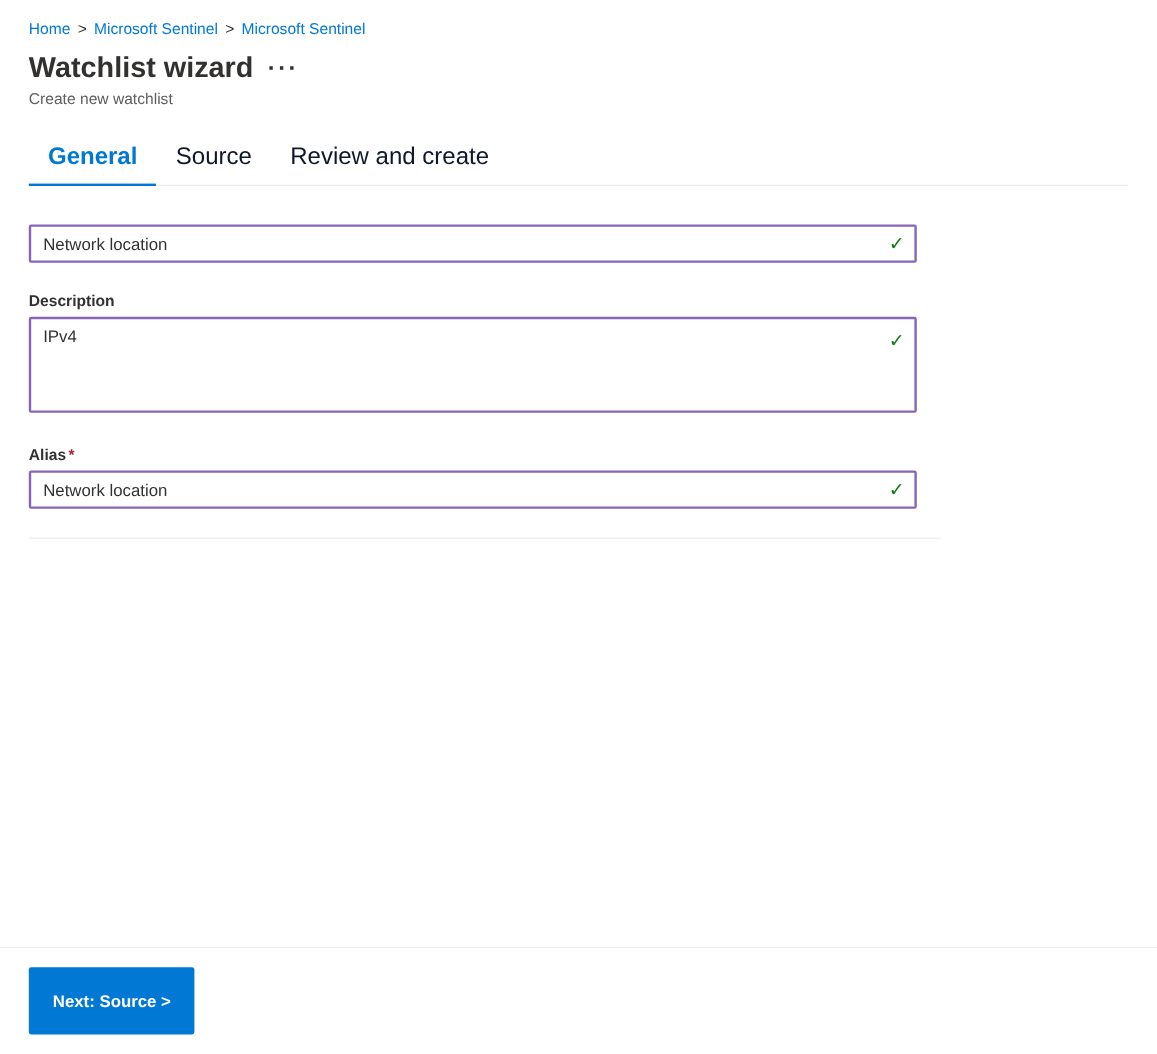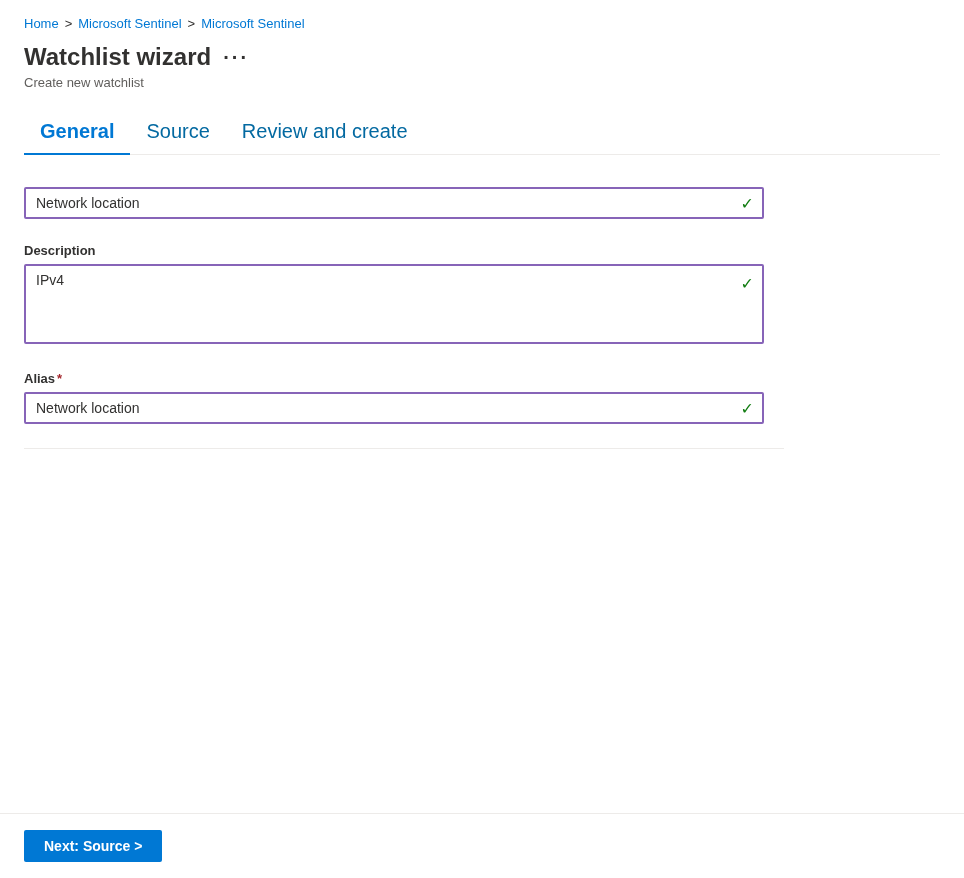--- a/index.html
+++ b/index.html
@@ -84,21 +84,21 @@
       text-decoration: none;
     }
 
     .tab-item.active {
       color: #0078d4;
       border-bottom: 2px solid #0078d4;
       font-weight: 600;
     }
 
     .tab-item:not(.active) {
-      color: #0369a1;
+      color: #0f172a;
     }
 
     .form-container {
       padding: 32px 0 24px 0;
       max-width: 760px;
     }
 
     .form-group {
       margin-bottom: 24px;
     }
@@ -195,21 +195,21 @@
       border-top: 1px solid #edebe9;
       padding: 16px 24px;
       display: flex;
       align-items: center;
     }
 
     .next-button {
       background: #0078d4;
       color: #ffffff;
       border: none;
-      padding: 8px 20px;
+      padding: 20px 20px;
       font-size: 14px;
       font-weight: 600;
       cursor: pointer;
       border-radius: 2px;
       font-family: 'Segoe UI', Arial, sans-serif;
     }
   </style>
 </head>
 <body>
 

